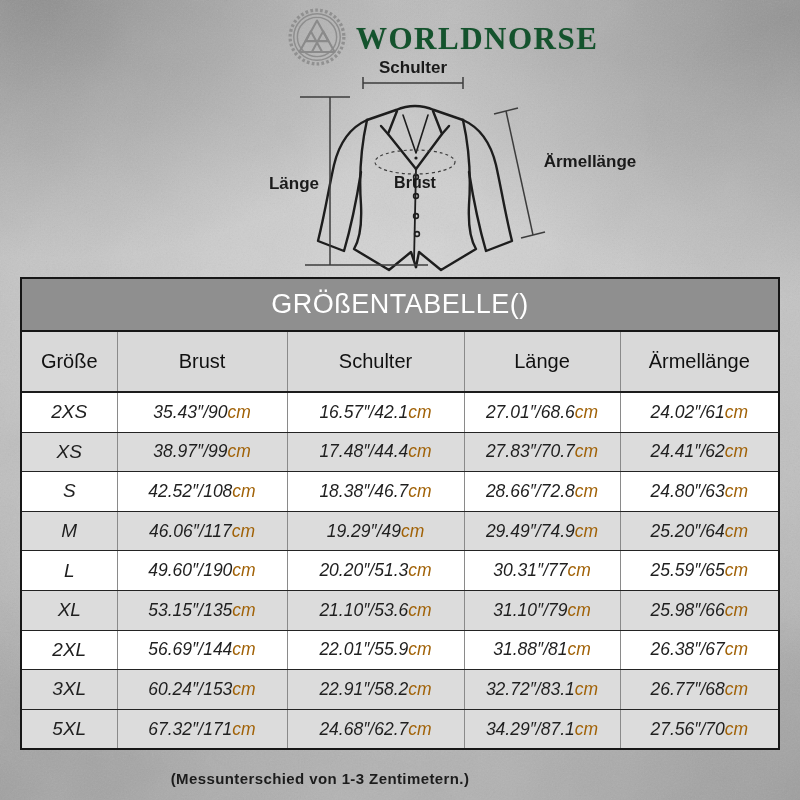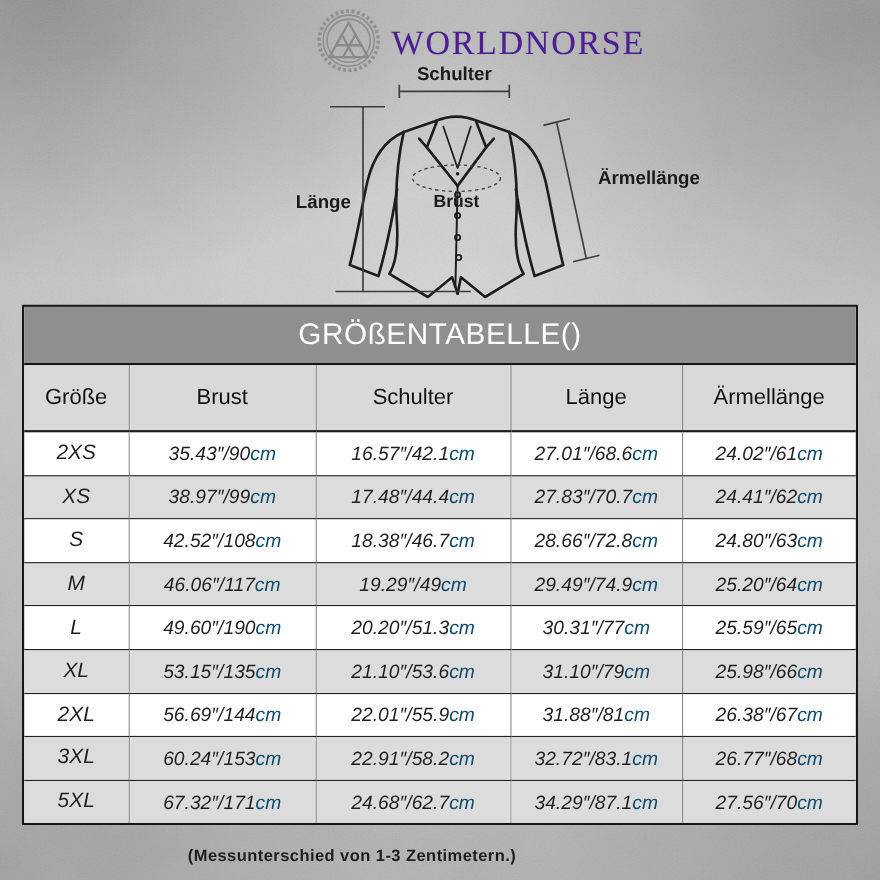--- a/index.html
+++ b/index.html
@@ -14,22 +14,22 @@
       radial-gradient(120% 85% at 98% 2%, rgba(75,75,75,.36), transparent 42%),
       radial-gradient(90% 60% at 0% 100%, rgba(95,95,95,.22), transparent 45%),
       radial-gradient(90% 60% at 100% 100%, rgba(95,95,95,.25), transparent 45%),
       radial-gradient(85% 60% at 50% 35%, #d6d6d6, #bfbfbf 72%, #b2b2b2 100%);
   }
   .noise{position:absolute;inset:0;pointer-events:none;}
 
   
   .brand{position:absolute;left:286px;top:8px;display:flex;align-items:center;gap:8px;}
   .brand-name{
-    font-family:"Liberation Serif",serif;font-weight:400;font-size:31px;
-    letter-spacing:1.5px;color:#4c1d95;text-shadow:0 0 1px rgba(130,130,130,.5);
+    font-family:"Liberation Serif",serif;font-weight:700;font-size:31px;
+    letter-spacing:1.5px;color:#14532d;text-shadow:0 0 1px rgba(130,130,130,.5);
     padding-top:4px;
   }
 
   
   .diagram-svg{position:absolute;left:230px;top:55px;}
   .diagram-svg text{font-family:"Liberation Sans",sans-serif;font-weight:bold;fill:#1a1a1a;}
 
   
   .size-table{
     position:absolute;left:20px;top:277px;width:756px;
@@ -50,21 +50,21 @@
   }
   th:first-child{border-left:none;}
   td{
     height:36.6px;text-align:center;font-size:17.5px;color:#1f1f1f;
     border-bottom:1px solid #232323;border-left:1px solid #8a8a8a;
     white-space:nowrap;overflow:hidden;font-style:italic;
   }
   td:first-child{border-left:none;font-size:19px;}
   tr:last-child td{border-bottom:none;}
   tr.alt td{background:#dcdcdc;}
-  td .unit{color:#0c4a6e;}
+  td .unit{color:#a16207;}
 
   .footer-note{
     position:absolute;left:0;top:770px;width:640px;text-align:center;
     font-size:15px;font-weight:bold;color:#1c1c1c;letter-spacing:.4px;
   }
 </style>
 </head>
 <body>
 
 <div class="bg"></div>

